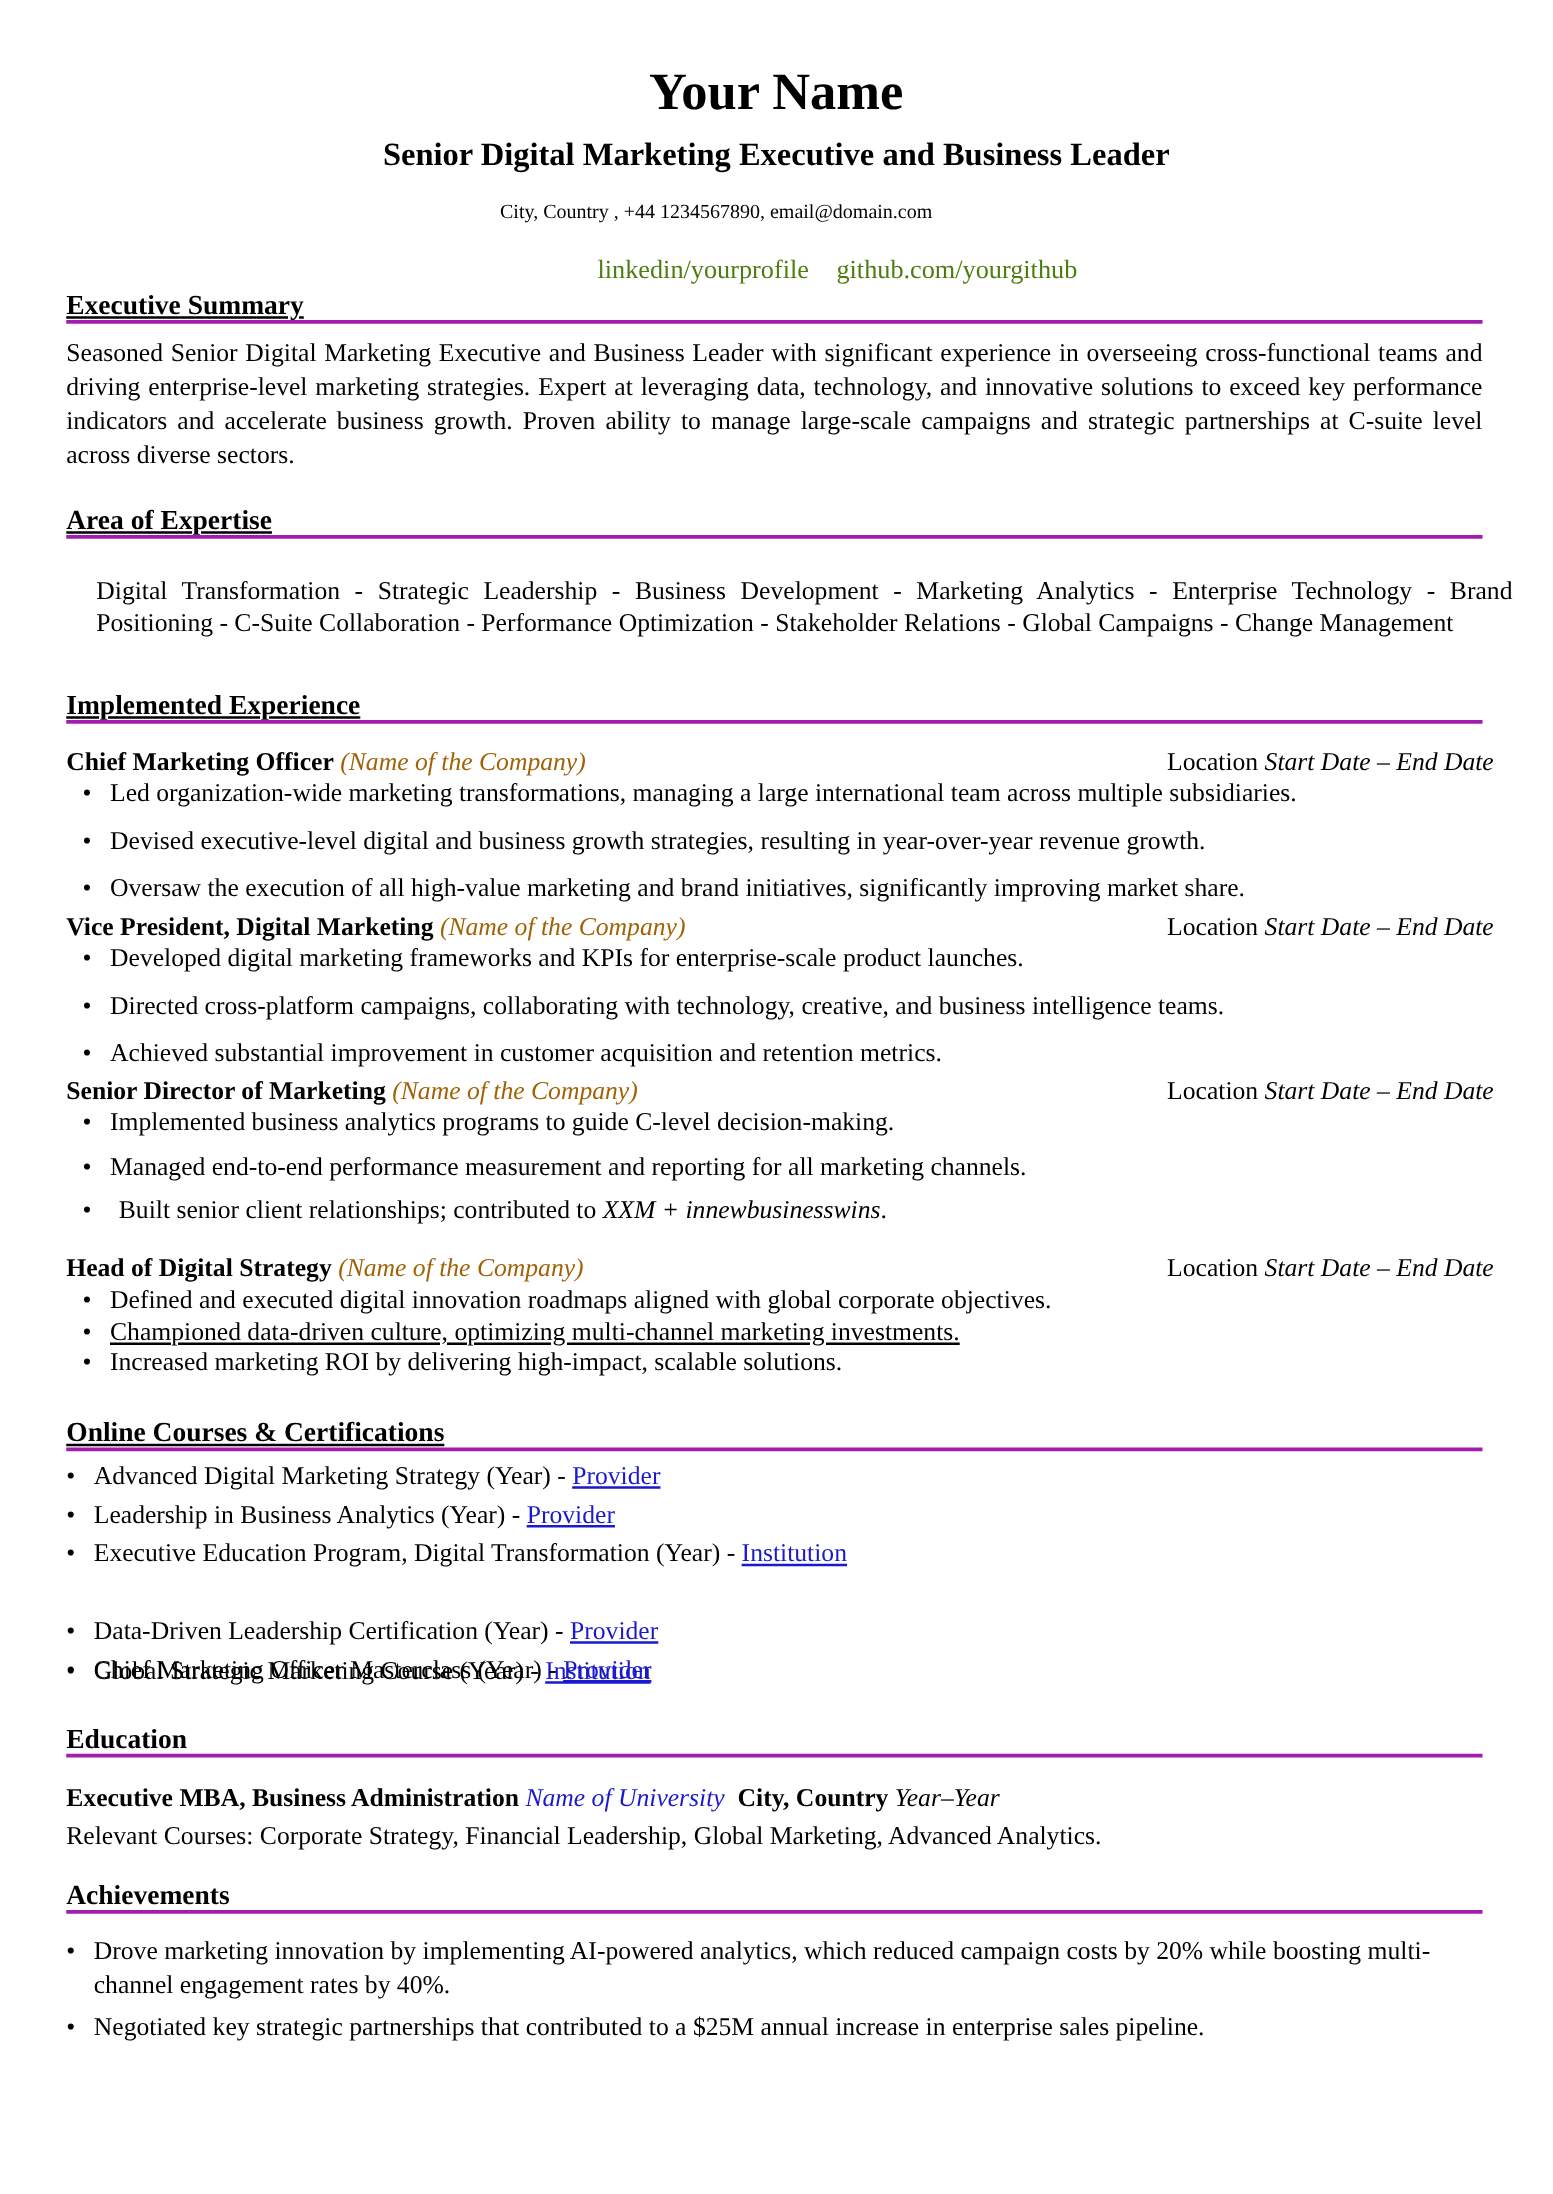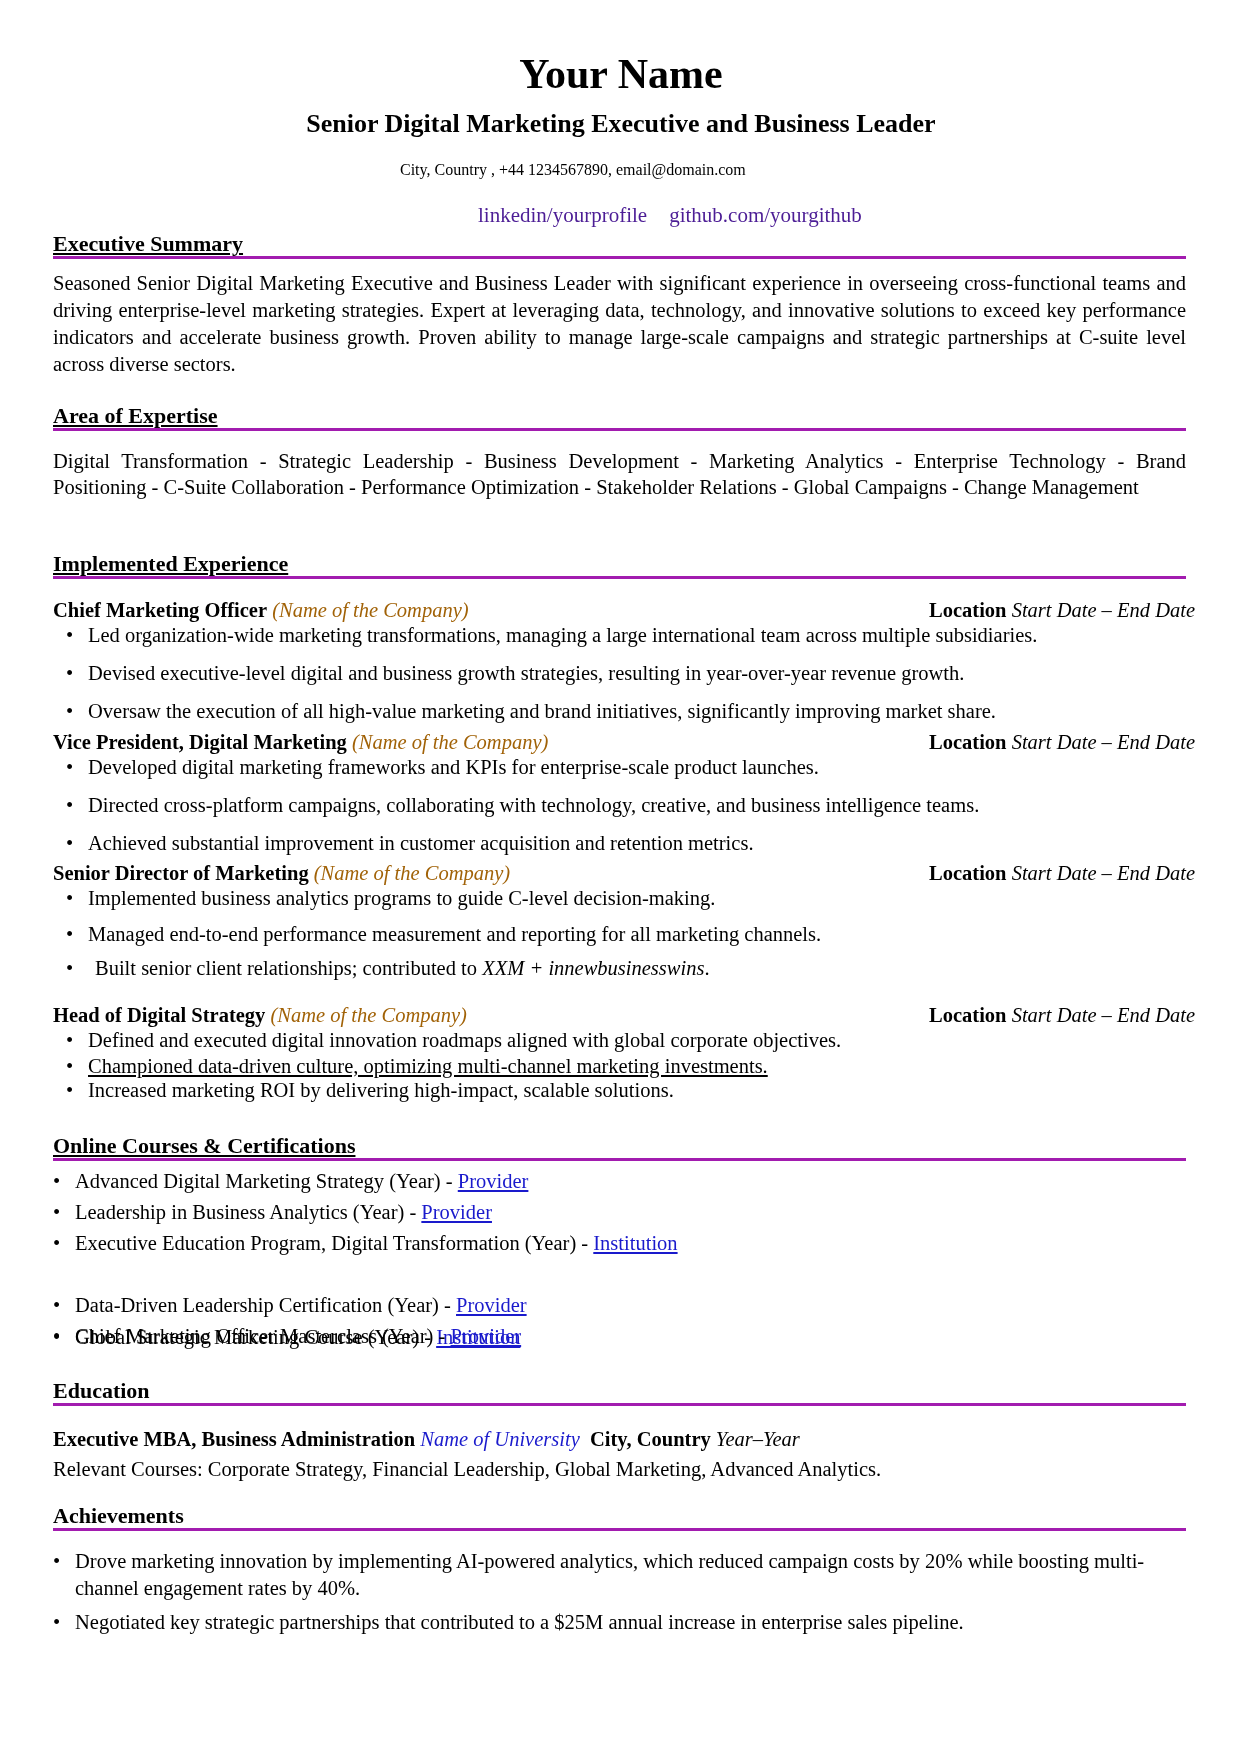--- a/index.html
+++ b/index.html
@@ -6,38 +6,38 @@
   body {
     width: 1242px; height: 1755px; position: relative; overflow: hidden;
     font-family: "Liberation Serif", "DejaVu Serif", serif; color: #000;
     font-size: 20.5px;
   }
   .abs { position: absolute; }
   .center { left: 0; width: 1242px; text-align: center; }
   .name { top: 44px; font-size: 42px; font-weight: bold; line-height: 60px; }
   .subtitle { top: 108px; font-size: 26px; font-weight: bold; line-height: 32px; }
   .contact { top: 156px; left: 400px; font-size: 16px; line-height: 28px; }
-  .links { top: 202px; left: 478px; font-size: 21px; line-height: 26px; color: #4c1d95; }
+  .links { top: 202px; left: 478px; font-size: 21px; line-height: 26px; color: #4d7c0f; }
   .links span { margin-right: 22px; cursor: pointer; }
   .link { color: #1a1acc; text-decoration: underline; cursor: pointer; }
 
   .section-head {
     position: absolute; left: 53px; width: 1133px; height: 24px;
     border-bottom: 3px solid #a21caf;
     font-size: 22px; font-weight: bold; line-height: 24px;
   }
   .section-head span { text-decoration: underline; }
 
   .para { position: absolute; left: 53px; width: 1133px; line-height: 27px; text-align: justify; text-align-last: left; }
 
   .job-head { position: absolute; left: 53px; width: 1142px; height: 26px; line-height: 26px; }
   .job-head .title { font-weight: bold; }
   .job-head .company { font-style: italic; color: #a16207; }
   .job-head .right { position: absolute; right: 0; top: 0; }
-  .job-head .loc { font-weight: bold; }
+  .job-head .loc { font-weight: normal; }
   .job-head .dates { font-style: italic; }
 
   .bullet { position: absolute; left: 66px; line-height: 26px; white-space: nowrap; }
   .bullet .dot { display: inline-block; width: 22px; }
 
   .cbullet { position: absolute; left: 53px; line-height: 26px; white-space: nowrap; }
   .cbullet .dot { display: inline-block; width: 22px; }
 
   .edu { position: absolute; left: 53px; line-height: 28px; white-space: nowrap; }
   .edu .deg { font-weight: bold; }
@@ -56,21 +56,21 @@
 <div class="abs center subtitle">Senior Digital Marketing Executive and Business Leader</div>
 <div class="abs contact">City, Country , +44 1234567890, email@domain.com</div>
 <div class="abs links">
   <span>linkedin/yourprofile</span><span>github.com/yourgithub</span>
 </div>
 
 <div class="section-head" style="top:232px;"><span>Executive Summary</span></div>
 <div class="para" style="top:270px;">Seasoned Senior Digital Marketing Executive and Business Leader with significant experience in overseeing cross-functional teams and driving enterprise-level marketing strategies. Expert at leveraging data, technology, and innovative solutions to exceed key performance indicators and accelerate business growth. Proven ability to manage large-scale campaigns and strategic partnerships at C-suite level across diverse sectors.</div>
 
 <div class="section-head" style="top:404px;"><span>Area of Expertise</span></div>
-<div class="para" style="top:448px; line-height:26px; text-align-last:left;">Digital Transformation - Strategic Leadership - Business Development - Marketing Analytics - Enterprise Technology - Brand Positioning - C-Suite Collaboration - Performance Optimization - Stakeholder Relations - Global Campaigns - Change Management</div>
+<div class="para" style="top:460px; line-height:26px; text-align-last:left;margin-left:24px;">Digital Transformation - Strategic Leadership - Business Development - Marketing Analytics - Enterprise Technology - Brand Positioning - C-Suite Collaboration - Performance Optimization - Stakeholder Relations - Global Campaigns - Change Management</div>
 
 <div class="section-head" style="top:552px;"><span>Implemented Experience</span></div>
 
 <div class="job-head" style="top:597px;">
   <span class="title">Chief Marketing Officer</span>
   <span class="company">(Name of the Company)</span>
   <span class="right"><span class="loc">Location</span> <span class="dates">Start Date – End Date</span></span>
 </div>
 <div class="bullet" style="top:622px;"><span class="dot">•</span><span>Led organization-wide marketing transformations, managing a large international team across multiple subsidiaries.</span></div>
 <div class="bullet" style="top:660px;"><span class="dot">•</span><span>Devised executive-level digital and business growth strategies, resulting in year-over-year revenue growth.</span></div>

